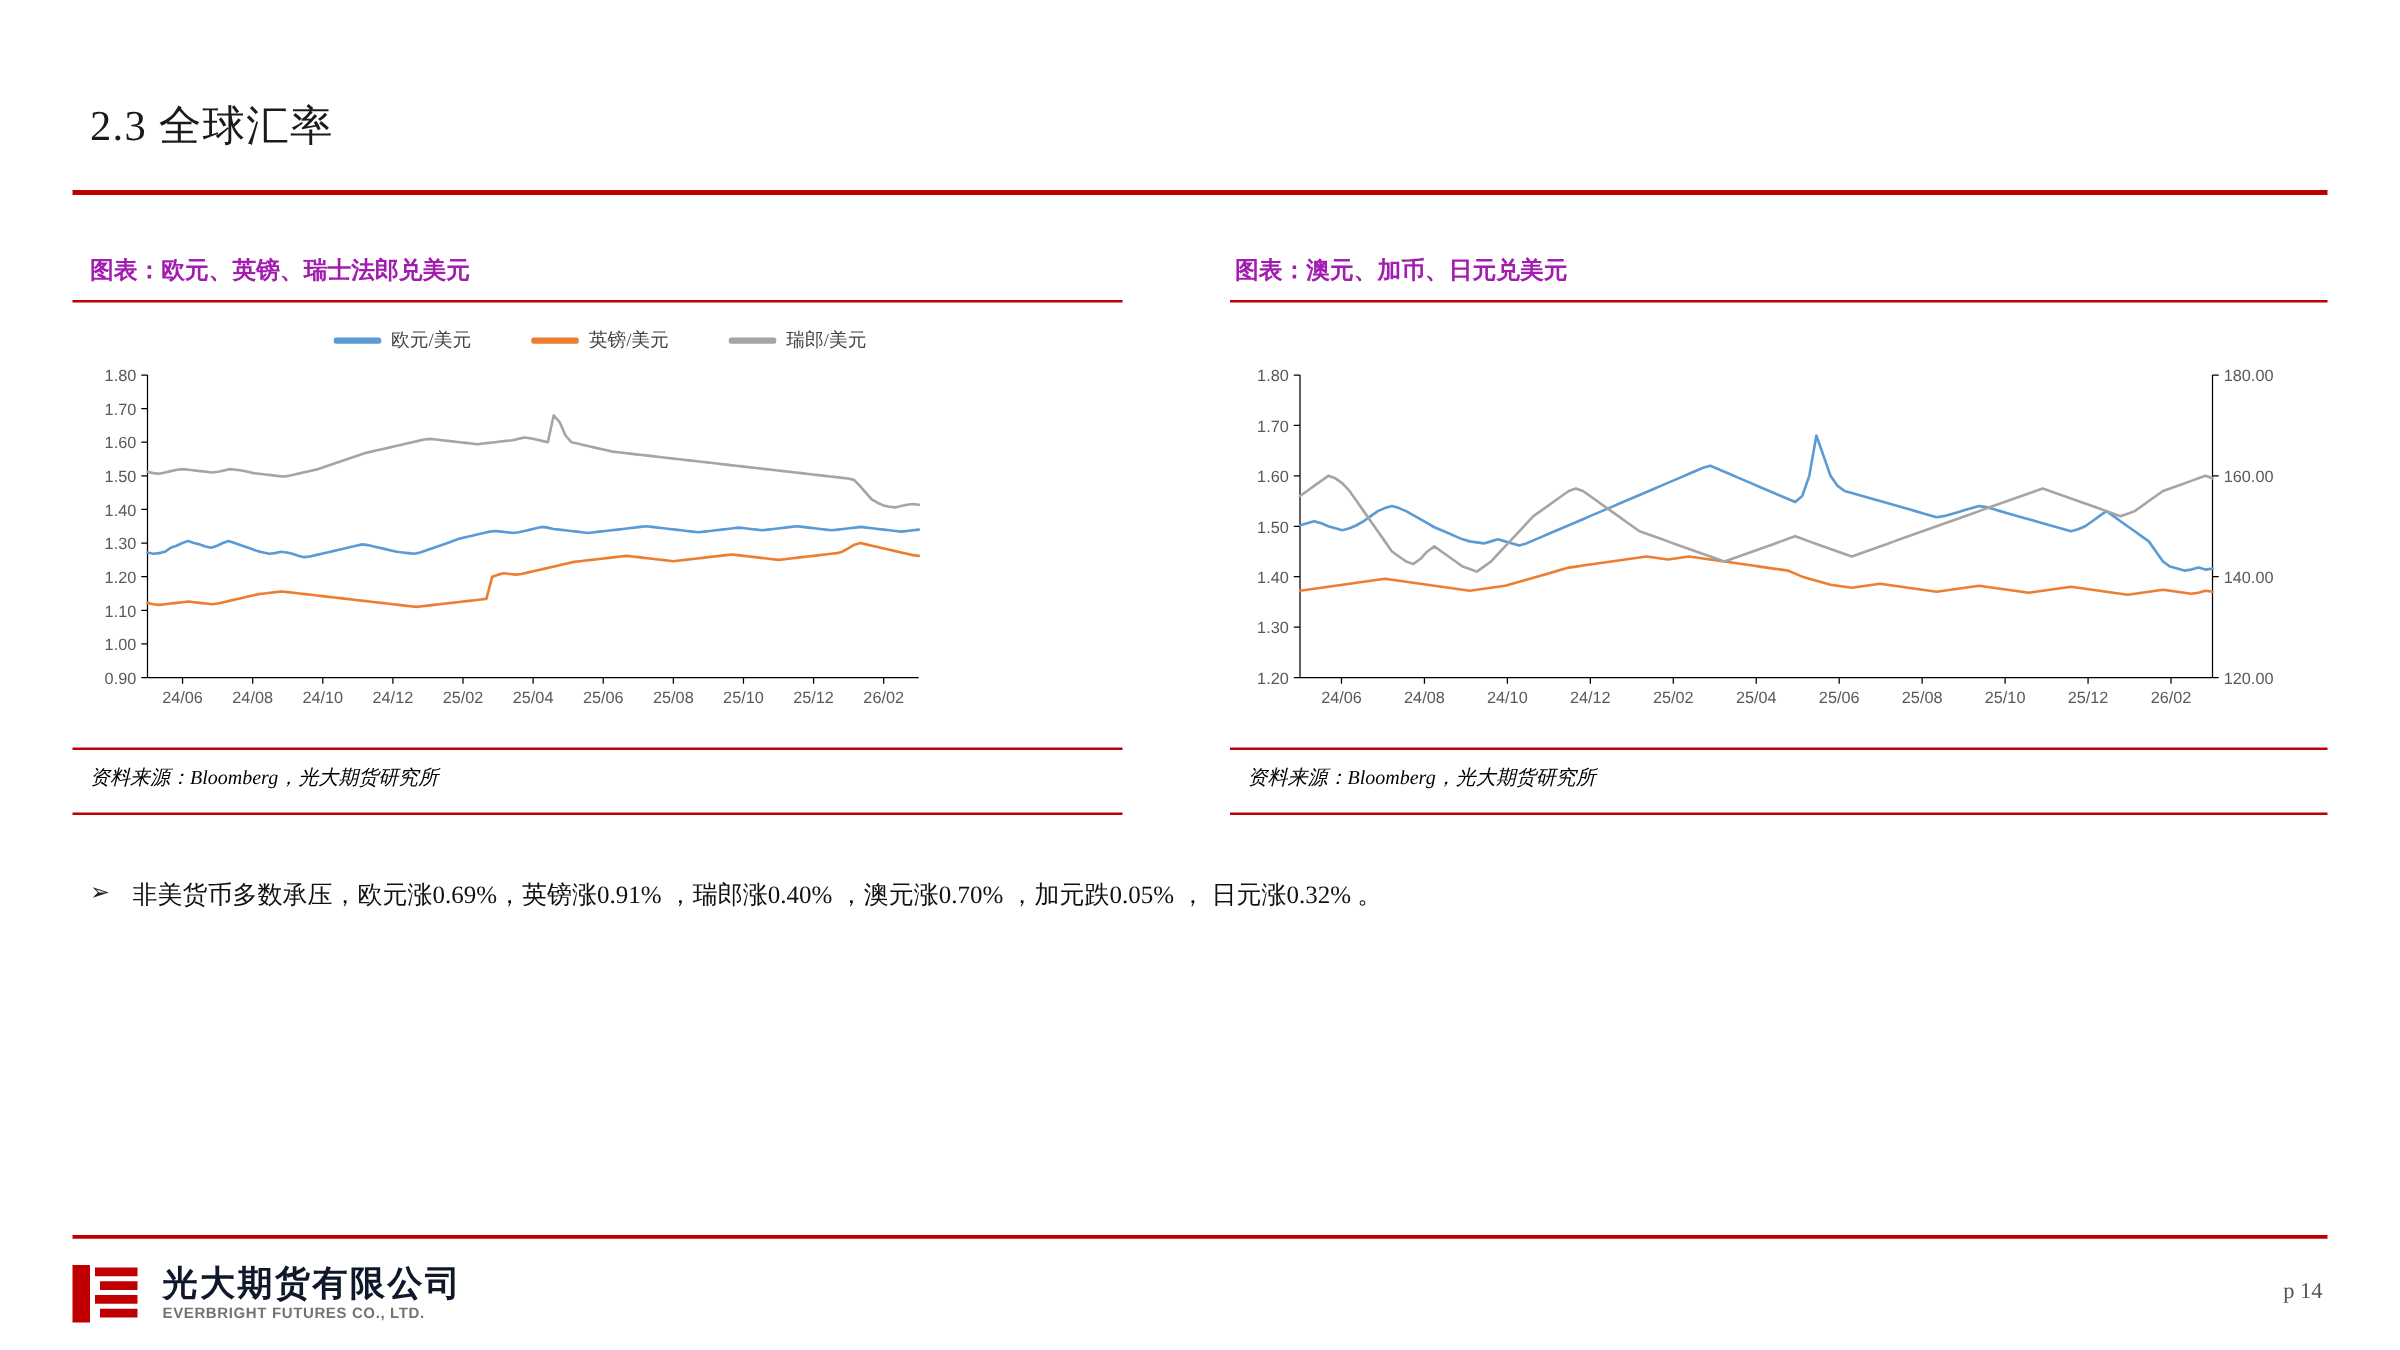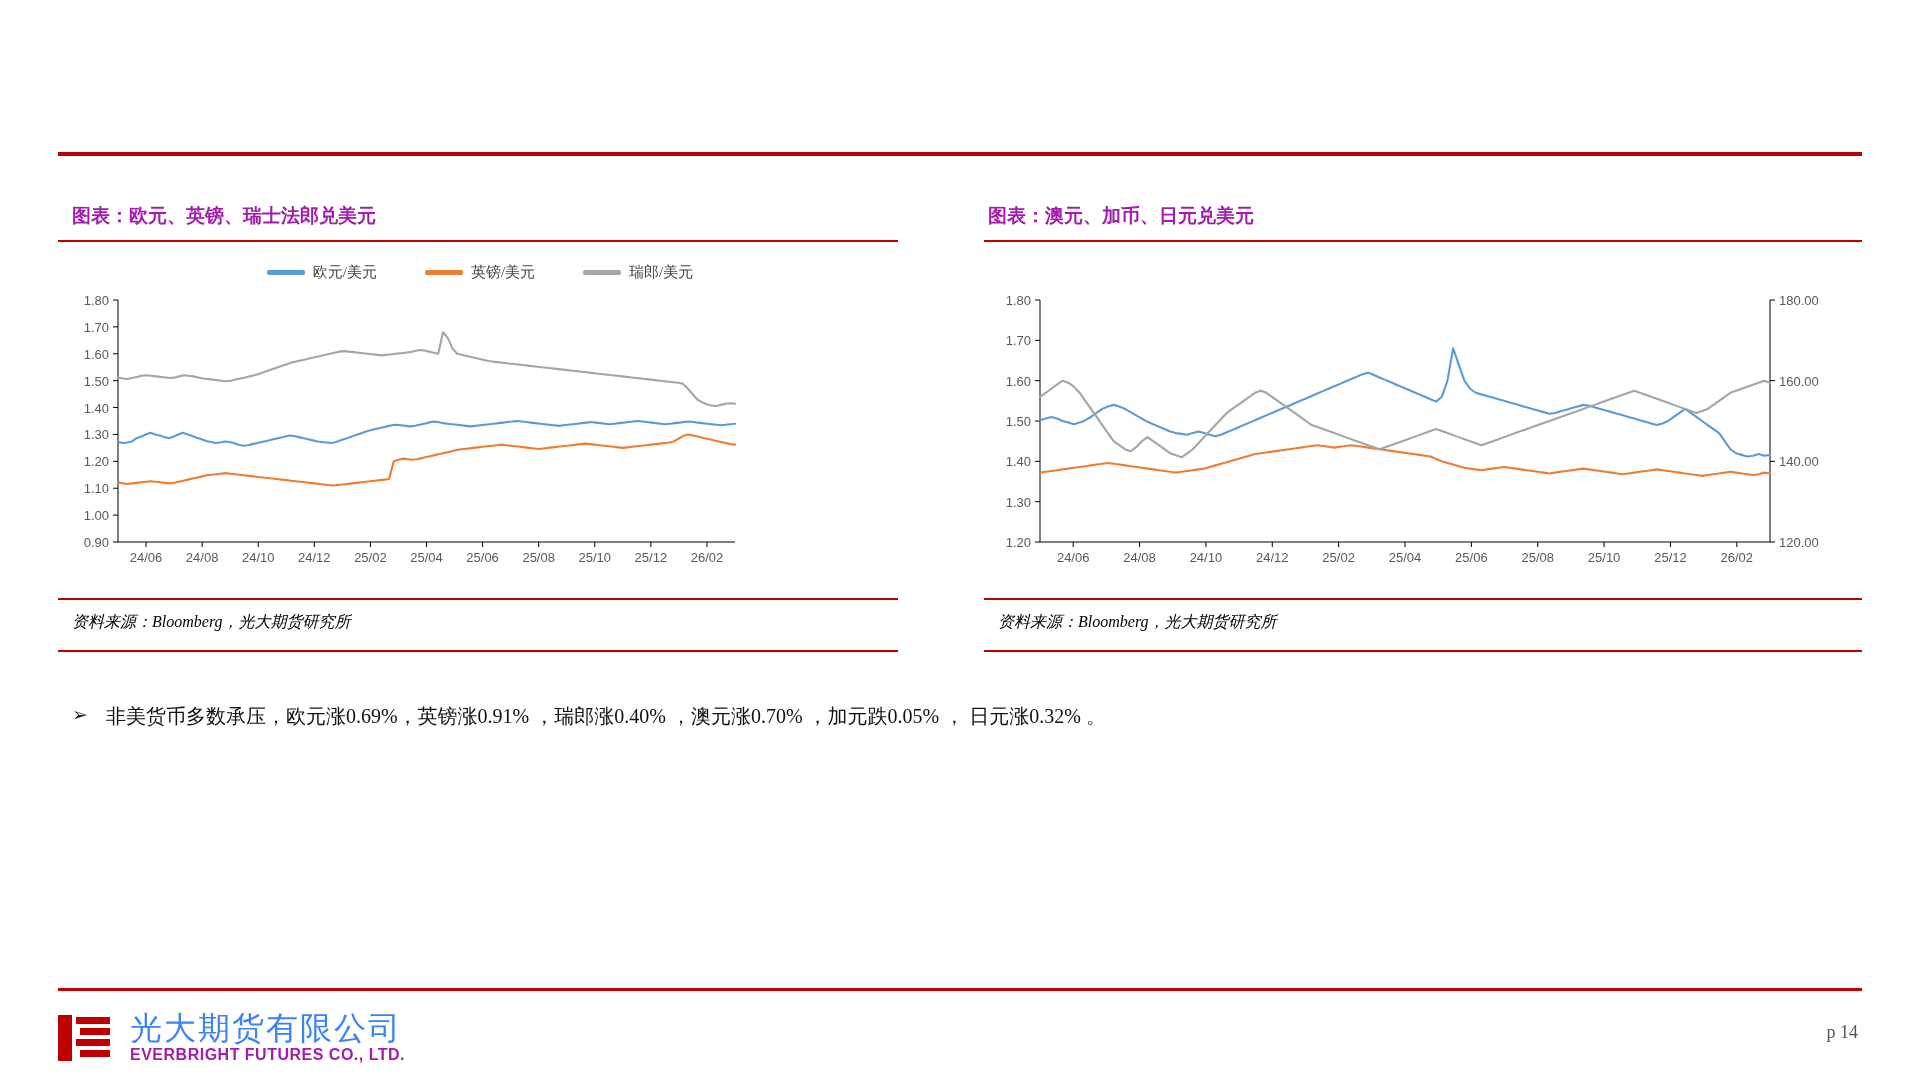--- a/index.html
+++ b/index.html
@@ -93,40 +93,41 @@
   
   .foot-rule{position:absolute;left:58px;top:988px;width:1804px;height:3px;background:#c00000;}
   .footer{position:absolute;left:58px;top:1012px;display:flex;align-items:center;gap:14px;}
   .logo-mark{
     width:58px;height:46px;position:relative;flex:0 0 auto;
   }
   .logo-mark .bar{position:absolute;background:#c00000;}
   .logo-text{display:flex;flex-direction:column;justify-content:center;}
   .logo-cn{
     font-family:"Liberation Serif", serif;
-    font-weight:normal;font-size:32px;color:#3b82f6;letter-spacing:2px;line-height:1.05;
+    font-weight:bold;font-size:28px;color:#0f172a;letter-spacing:2px;line-height:1.05;
   }
   .logo-en{
     font-family:"Liberation Sans", sans-serif;
-    font-weight:bold;font-size:16px;color:#a21caf;letter-spacing:0.5px;
+    font-weight:bold;font-size:12px;color:#737373;letter-spacing:0.5px;
   }
   .page-num{
     position:absolute;right:62px;top:1022px;
     font-family:"Liberation Serif", serif;
     font-size:18px;color:#555;
   }
 
   
   text{font-family:"Liberation Sans", sans-serif;}
 </style>
 </head>
 <body>
 
 <div class="slide">
 
+  <div class="page-title">2.3 全球汇率</div>
   <div class="rule top"></div>
 
   <div class="caption cap-left">图表：欧元、英镑、瑞士法郎兑美元</div>
   <div class="rule thin cap-rule-left"></div>
 
   <div class="chart-box chart-left">
     <div class="legend">
       <div class="legend-item">
         <span class="legend-swatch" style="background:#5B9BD5"></span>
         <span class="legend-label">欧元/美元</span>

